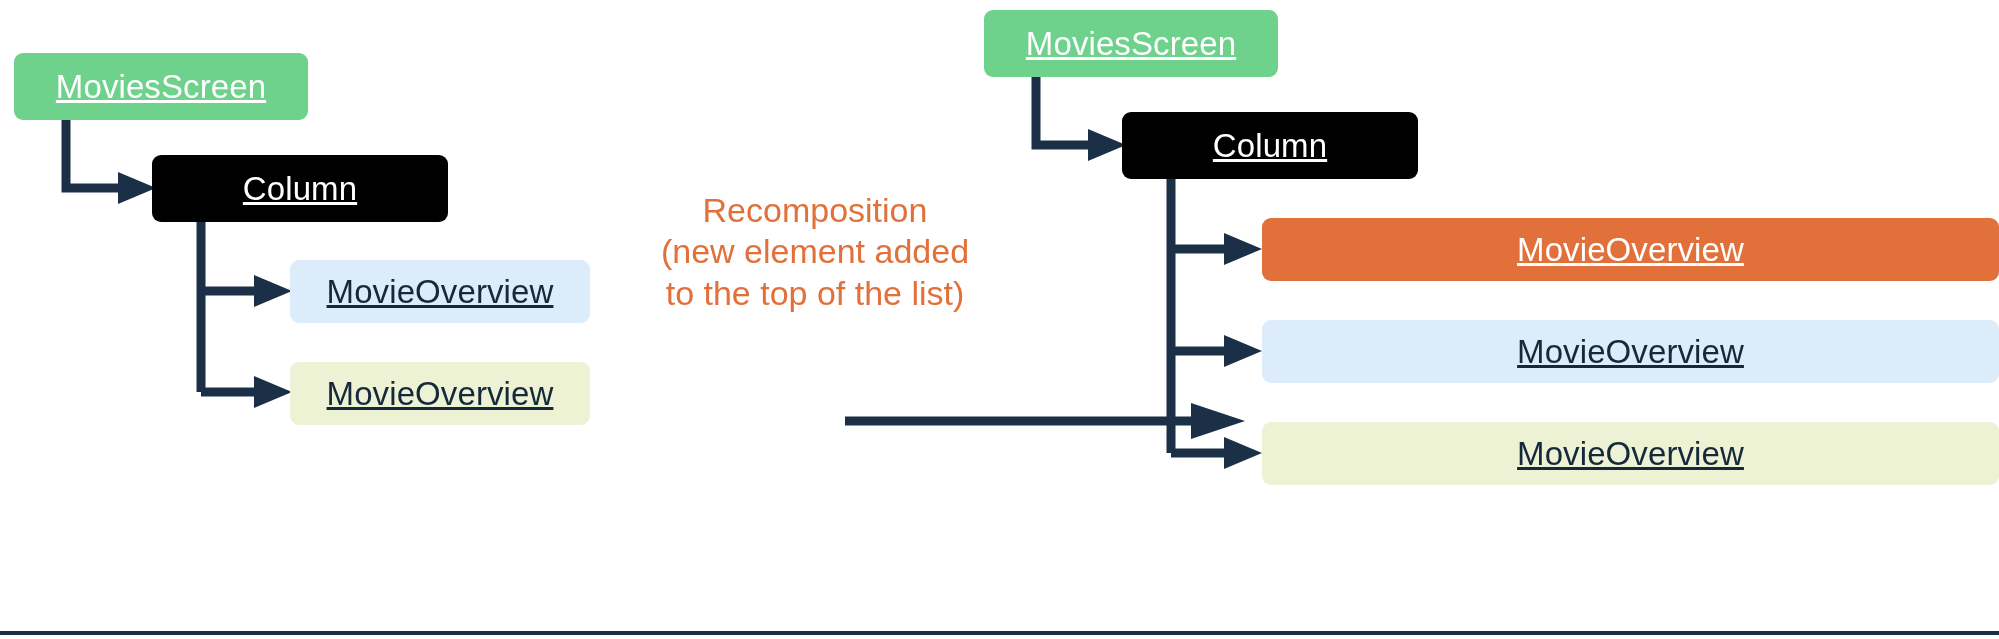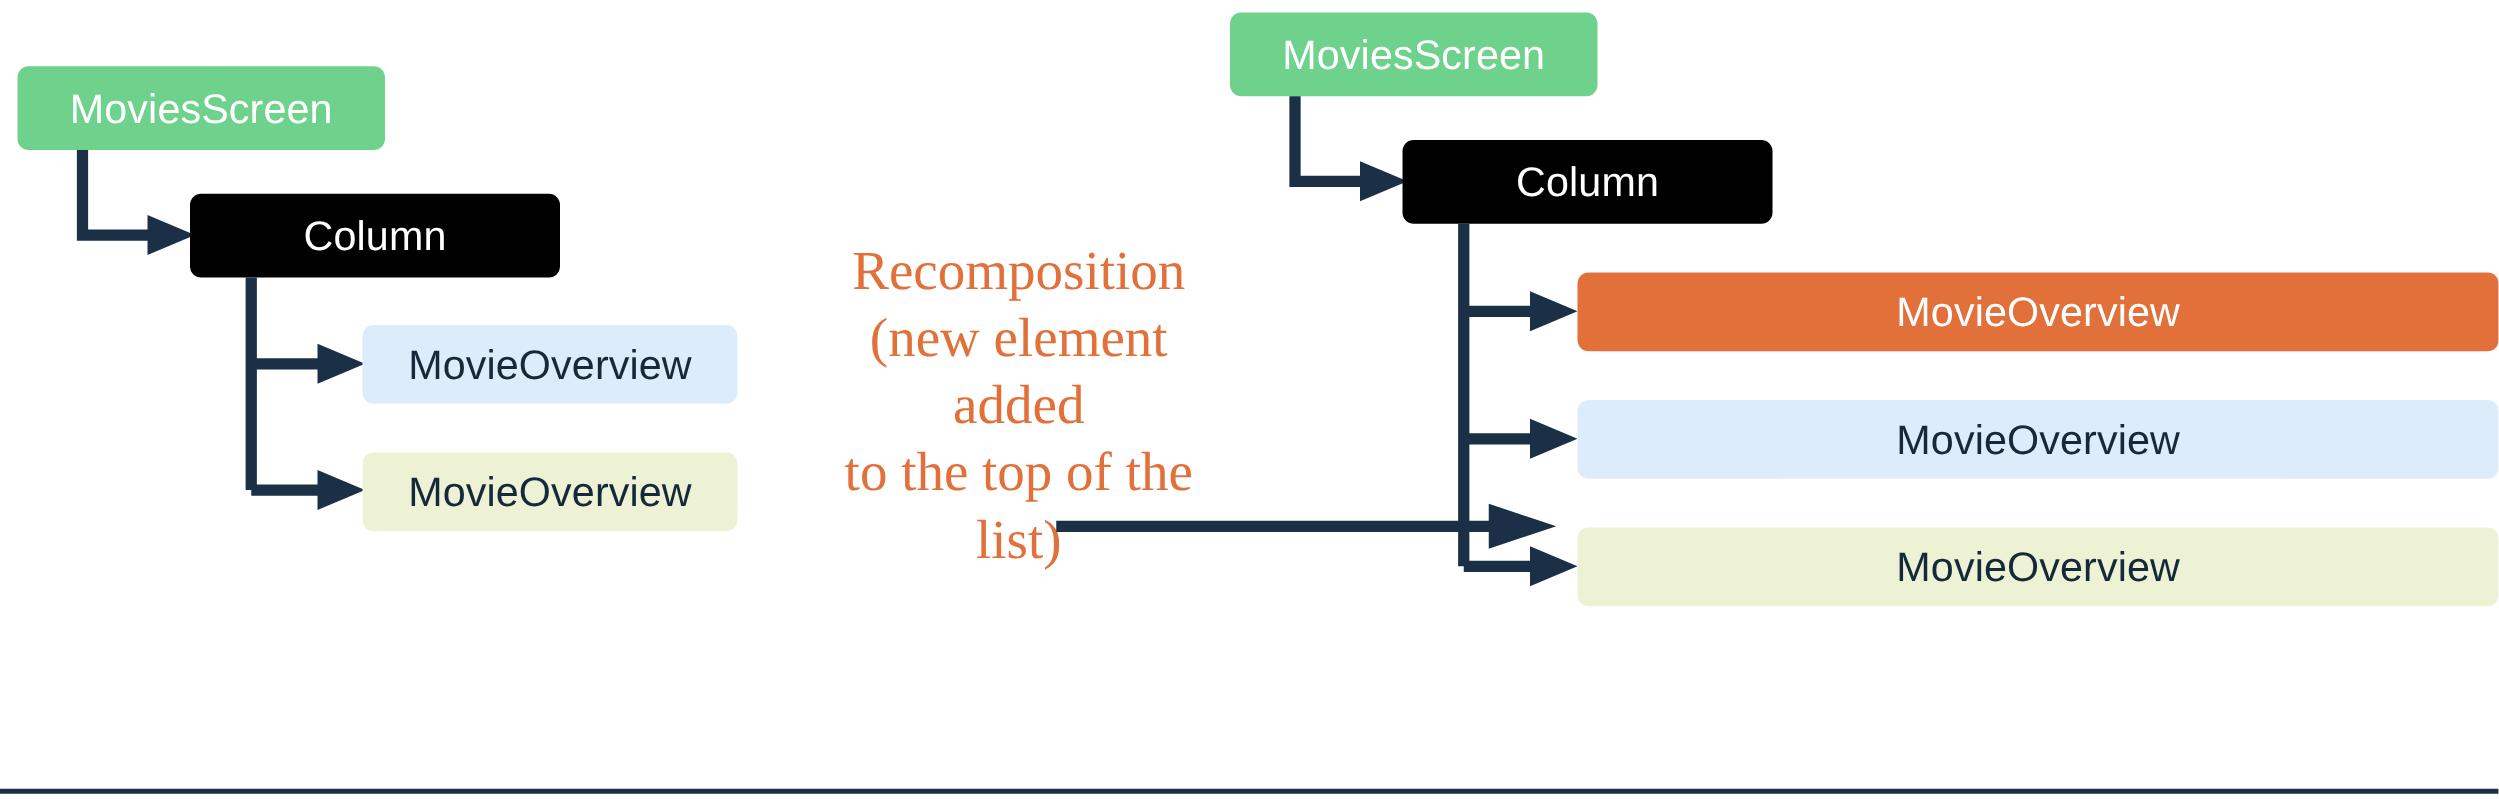--- a/index.html
+++ b/index.html
@@ -21,41 +21,41 @@
     position: absolute;
     display: flex;
     align-items: center;
     justify-content: center;
     border-radius: 9px;
     box-sizing: border-box;
     font-size: 33px;
     line-height: 1;
     letter-spacing: 0.1px;
     white-space: nowrap;
+    text-decoration: underline;
   }
   .node.screen  { background: #6ed28c; color: #ffffff; }
   .node.column  { background: #000000; color: #ffffff; }
   .node.added   { background: #e2703a; color: #ffffff; }
   .node.blue    { background: #ddecfb; color: #15293b; }
   .node.cream   { background: #edf2d4; color: #15293b; }
 
   .connector {
     position: absolute;
     overflow: visible;
   }
   .connector svg { display: block; overflow: visible; }
 
   .transition-label {
     position: absolute;
     color: #e2703a;
-    font-size: 44px;
+    font-size: 34px;
     line-height: 1.22;
     text-align: center;
     white-space: pre-line;
-    font-family: Liberation Serif, serif;
   }
 
   .footer-rule {
     position: absolute;
     background: #1b3046;
   }
 </style>
 </head>
 <body>
 

